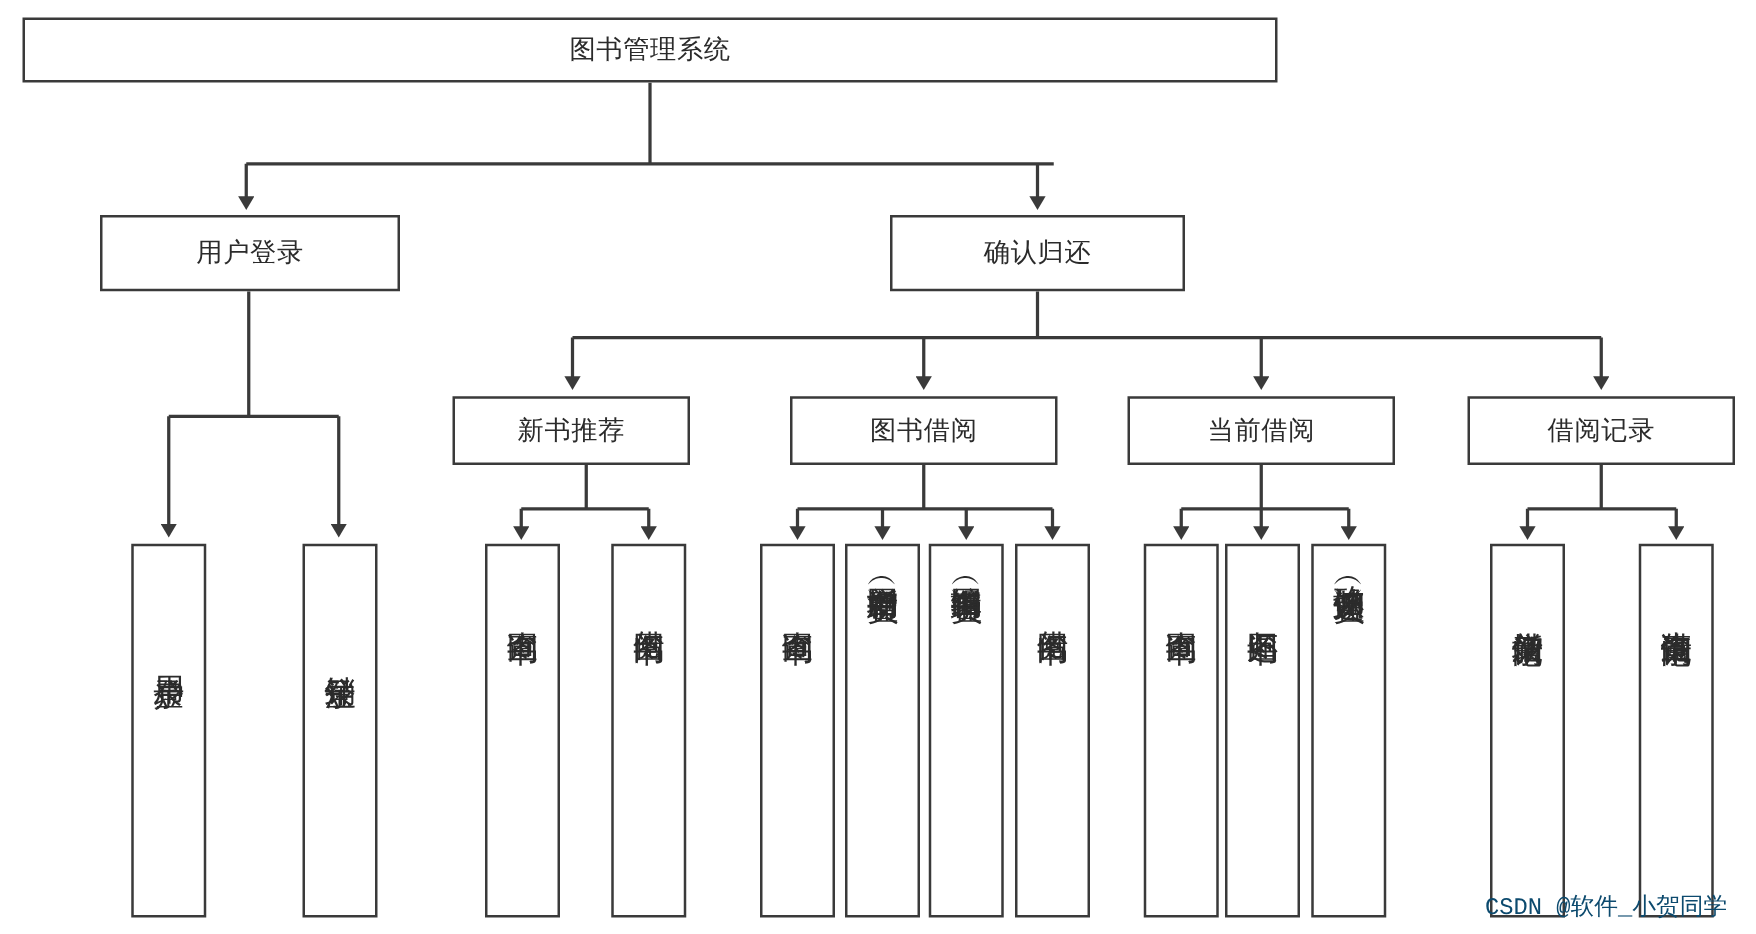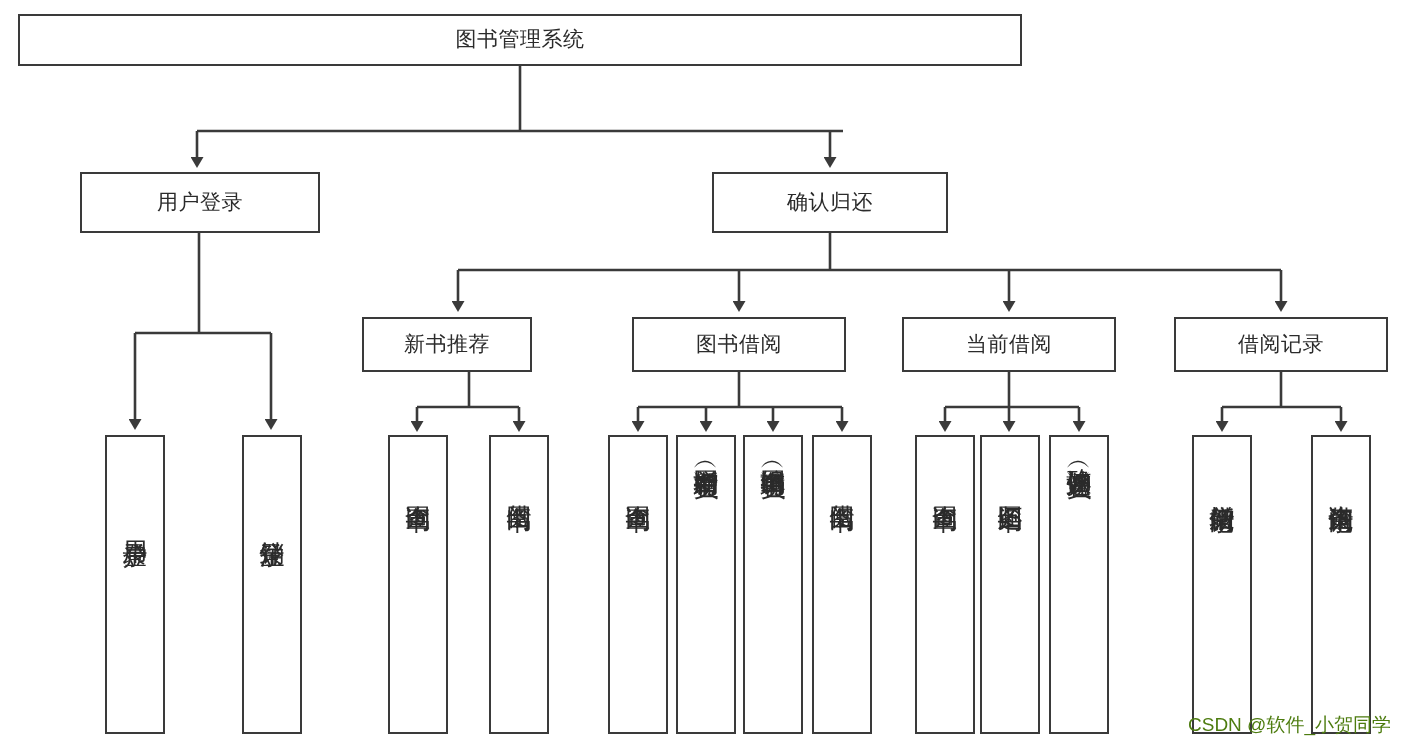--- a/index.html
+++ b/index.html
@@ -68,24 +68,24 @@
     padding-top: 6px;
   }
   .node.vert.med .label {
     padding-top: 42px;
   }
   #watermark {
     position: absolute;
     left: 1188px;
     top: 712px;
     font-size: 19px;
-    color: #4d7c0f;
+    color: #0c4a6e;
     white-space: nowrap;
     z-index: 5;
-    font-family: Liberation Sans, sans-serif;
+    font-family: Liberation Mono, monospace;
   }
 </style>
 </head>
 <body>
 
 <div id="diagram-root">
 
   <svg class="wires" viewBox="0 0 1405 747" xmlns="http://www.w3.org/2000/svg">
     <defs>
       <marker id="arrow" markerWidth="11" markerHeight="13" refX="1" refY="6.5" orient="auto" markerUnits="userSpaceOnUse">
@@ -140,21 +140,21 @@
     <span class="label">图书管理系统</span>
   </div>
 
   <div class="node horiz" style="left:80px; top:172px; width:240px; height:61px;">
     <span class="label">用户登录</span>
   </div>
   <div class="node horiz" style="left:712px; top:172px; width:236px; height:61px;">
     <span class="label">确认归还</span>
   </div>
 
-  <div class="node horiz" style="left:362px; top:317px; width:170px; height:55px;">
+  <div class="node horiz" style="left:362px; top:317px; width:190px; height:55px;">
     <span class="label">新书推荐</span>
   </div>
   <div class="node horiz" style="left:632px; top:317px; width:214px; height:55px;font-family:Liberation Serif, serif;">
     <span class="label">图书借阅</span>
   </div>
   <div class="node horiz" style="left:1174px; top:317px; width:214px; height:55px;">
     <span class="label">借阅记录</span>
   </div>
   <div class="node horiz" style="left:902px; top:317px; width:214px; height:55px;">
     <span class="label">当前借阅</span>

